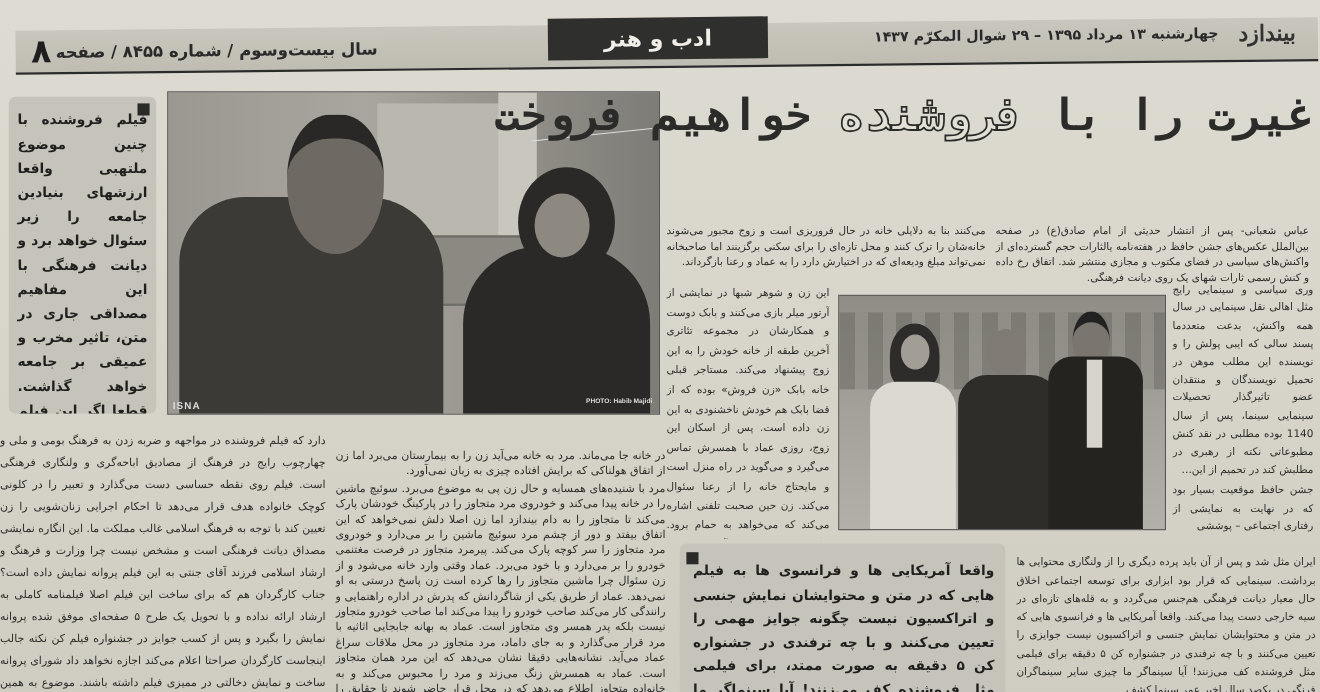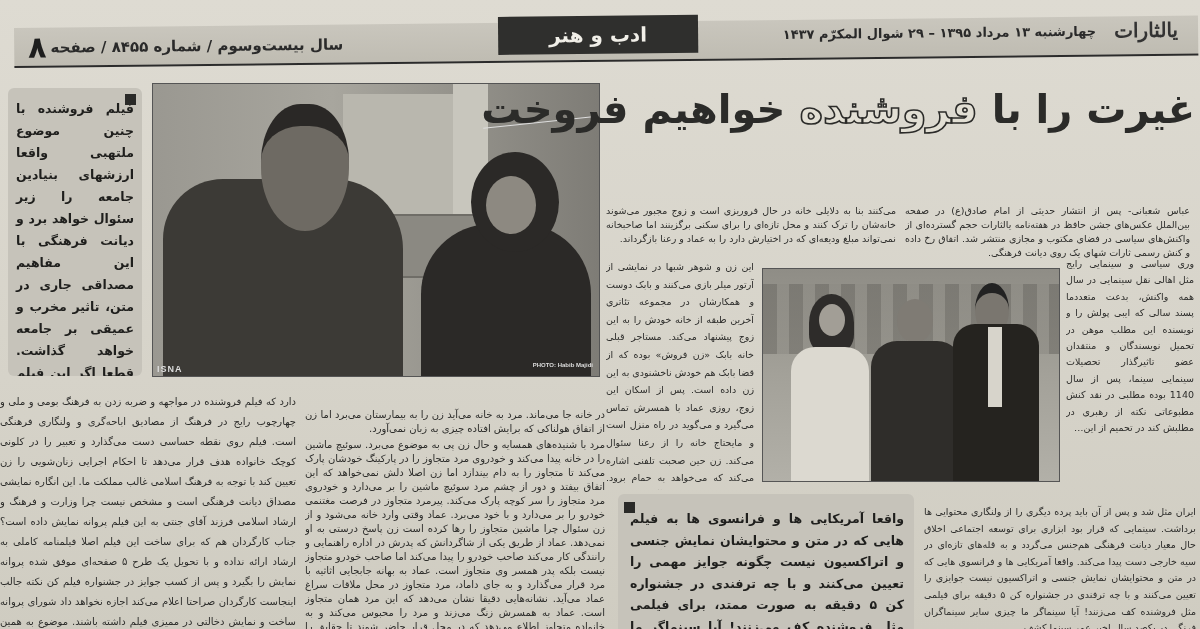--- a/index.html
+++ b/index.html
@@ -8,21 +8,21 @@
   
   .hdr{position:absolute;left:14px;top:28px;width:1184px;height:38px;background:linear-gradient(180deg,#c9c6bd,#bfbcb2);border-bottom:2px solid #2b2b2b;transform:rotate(-0.6deg);transform-origin:left top;}
   .hdr-left{position:absolute;left:14px;top:6px;direction:rtl;font-size:15px;font-weight:bold;color:#2a2a2a;display:flex;align-items:center;gap:4px;}
   .page-num{font-size:30px;font-weight:bold;line-height:28px;color:#1e1e1e;}
   .section-tag{position:absolute;left:484px;top:-6px;width:200px;height:38px;background:#2f2f2d;color:#f1efe8;font-size:20px;font-weight:bold;display:flex;align-items:center;justify-content:center;direction:rtl;}
   .hdr-right{position:absolute;right:20px;top:2px;direction:rtl;display:flex;align-items:center;gap:18px;}
   .logo{font-family:"DejaVu Serif",serif;font-size:20px;font-weight:bold;color:#333;}
   .hdr-date{font-size:13px;font-weight:bold;color:#2a2a2a;}
   
   .headline{position:absolute;left:600px;top:82px;width:595px;direction:rtl;text-align:center;}
-  .hl-line{font-size:40px;font-weight:bold;line-height:54px;color:#2b2b29;letter-spacing:-1px;white-space:nowrap;}
+  .hl-line{font-size:40px;font-weight:bold;line-height:54px;color:#2b2b29;letter-spacing:-1px;white-space:nowrap;font-family:Liberation Mono, monospace;}
   .hl-outline{color:#e2dfd4;-webkit-text-stroke:1.6px #2b2b29;font-weight:bold;}
   
   .col{position:absolute;direction:rtl;text-align:justify;font-size:10.5px;line-height:18.5px;color:#2c2c2a;overflow:hidden;}
   .col p{margin:0 0 2px 0;}
   
   .quote-box{position:absolute;background:#c6c3ba;border-radius:6px;direction:rtl;color:#1f1f1d;font-weight:bold;overflow:hidden;}
   .quote-box .sq{position:absolute;width:11px;height:11px;background:#2a2a28;}
   
   .photo{position:absolute;overflow:hidden;border:1px solid #555;}
   .credit{position:absolute;font-size:9px;color:#ddd;font-family:"Liberation Sans",sans-serif;font-weight:bold;letter-spacing:1px;}
@@ -33,21 +33,21 @@
 
 <div class="page">
 
   <div class="hdr">
     <div class="hdr-left">
       <span>سال بیست‌وسوم / شماره ۸۴۵۵ / صفحه</span>
       <span class="page-num">۸</span>
     </div>
     <div class="section-tag">ادب و هنر</div>
     <div class="hdr-right">
-      <span class="logo">یالثارات</span>
+      <span class="logo">بیندازد</span>
       <span class="hdr-date">چهارشنبه ۱۳ مرداد ۱۳۹۵ – ۲۹ شوال المکرّم ۱۴۳۷</span>
     </div>
   </div>
 
   <div class="quote-box" style="left:8px;top:88px;width:134px;height:288px;padding:10px 8px 6px 8px;box-sizing:border-box;font-size:12.5px;line-height:22px;text-align:justify;">
     <span class="sq" style="right:6px;top:6px;"></span>
     <span>فیلم فروشنده با چنین موضوع ملتهبی واقعا ارزشهای بنیادین جامعه را زیر سئوال خواهد برد و دیانت فرهنگی با این مفاهیم مصداقی جاری در متن، تاثیر مخرب و عمیقی بر جامعه خواهد گذاشت. قطعا اگر این فیلم رنگ پرده سینما را به خود ببیند، با پرده حجب و حیا باید خداحافظی کرد</span>
   </div>
 
   <div class="photo" style="left:152px;top:83px;width:446px;height:292px;background:linear-gradient(90deg,#9a9891 0%,#a8a69e 40%,#7e7c76 100%);">
@@ -96,20 +96,21 @@
     <div class="person" style="left:134px;top:30px;width:36px;height:44px;background:#7f7b74;border-radius:50%;"></div>
     <div class="person" style="left:108px;top:72px;width:92px;height:140px;background:#2f2d2a;border-radius:26px 26px 0 0;"></div>
 
     <div class="person" style="left:212px;top:14px;width:34px;height:44px;background:#7a766f;border-radius:50%;border-top:10px solid #222;"></div>
     <div class="person" style="left:190px;top:55px;width:86px;height:157px;background:#25231f;border-radius:22px 22px 0 0;"></div>
     <div class="person" style="left:225px;top:58px;width:14px;height:80px;background:#d7d4cb;"></div>
   </div>
 
   <div class="col" style="left:1066px;top:256px;width:128px;height:238px;font-size:9.5px;line-height:16.4px;">
     <p>وری سیاسی و سینمایی رایج مثل اهالی نقل سینمایی در سال همه واکنش، بدعت متعددما پسند سالی که ایبی پولش را و نویسنده این مطلب موهن در تحمیل نویسندگان و منتقدان عضو تاثیرگذار تحصیلات سینمایی سینما، پس از سال 1140 بوده مطلبی در نقد کنش مطبوعاتی نکته از رهبری در مطلبش کند در تحمیم از این…</p>
+    <p>جشن حافظ موقعیت بسیار بود که در نهایت به نمایشی از رفتاری اجتماعی – پوششی</p>
   </div>
 
   <div class="col" style="left:0;top:392px;width:296px;height:237px;font-size:10px;line-height:20px;">
     <p>دارد که فیلم فروشنده در مواجهه و ضربه زدن به فرهنگ بومی و ملی و چهارچوب رایج در فرهنگ از مصادیق اباحه‌گری و ولنگاری فرهنگی است. فیلم روی نقطه حساسی دست می‌گذارد و تعبیر را در کلونی کوچک خانواده هدف قرار می‌دهد تا احکام اجرایی زنان‌شویی را زن تعیین کند با توجه به فرهنگ اسلامی غالب مملکت ما. این انگاره نمایشی مصداق دیانت فرهنگی است و مشخص نیست چرا وزارت و فرهنگ و ارشاد اسلامی فرزند آقای جنتی به این فیلم پروانه نمایش داده است؟ جناب کارگردان هم که برای ساخت این فیلم اصلا فیلمنامه کاملی به ارشاد ارائه نداده و با تحویل یک طرح ۵ صفحه‌ای موفق شده پروانه نمایش را بگیرد و پس از کسب جوایز در جشنواره فیلم کن نکته جالب اینجاست کارگردان صراحتا اعلام می‌کند اجازه نخواهد داد شورای پروانه ساخت و نمایش دخالتی در ممیزی فیلم داشته باشند. موضوع به همین جا ختم نمی‌شود دو تن از اعضای غیرتی شورای پروانه نمایش یعنی ضیاءالدین دری و محمد حسین… که اصلاحیه‌های کوچکی را به این فیلم وارد می‌دانند ظرف کمتر از یک هفته از شورای پروانه نمایش کنار گذاشته می‌شوند. نکته جالب اینجاست که فیلمی</p>
   </div>
 
   <div class="col" style="left:305px;top:384px;width:300px;height:245px;font-size:10px;line-height:14px;margin-top:24px;">
     <p>در خانه جا می‌ماند. مرد به خانه می‌آید زن را به بیمارستان می‌برد اما زن از اتفاق هولناکی که برایش افتاده چیزی به زبان نمی‌آورد.</p>
     <p>مرد با شنیده‌های همسایه و حال زن پی به موضوع می‌برد. سوئیچ ماشین را در خانه پیدا می‌کند و خودروی مرد متجاوز را در پارکینگ خودشان پارک می‌کند تا متجاوز را به دام بیندازد اما زن اصلا دلش نمی‌خواهد که این اتفاق بیفتد و دور از چشم مرد سوئیچ ماشین را بر می‌دارد و خودروی مرد متجاوز را سر کوچه پارک می‌کند. پیرمرد متجاوز در فرصت مغتنمی خودرو را بر می‌دارد و با خود می‌برد. عماد وقتی وارد خانه می‌شود و از زن سئوال چرا ماشین متجاوز را رها کرده است زن پاسخ درستی به او نمی‌دهد. عماد از طریق یکی از شاگردانش که پدرش در اداره راهنمایی و رانندگی کار می‌کند صاحب خودرو را پیدا می‌کند اما صاحب خودرو متجاوز نیست بلکه پدر همسر وی متجاوز است. عماد به بهانه جابجایی اثاثیه با مرد قرار می‌گذارد و به جای داماد، مرد متجاوز در محل ملاقات سراغ عماد می‌آید. نشانه‌هایی دقیقا نشان می‌دهد که این مرد همان متجاوز است. عماد به همسرش زنگ می‌زند و مرد را محبوس می‌کند و به خانواده متجاوز اطلاع می‌دهد که در محل قرار حاضر شوند تا حقایق را بدانند</p>
   </div>

